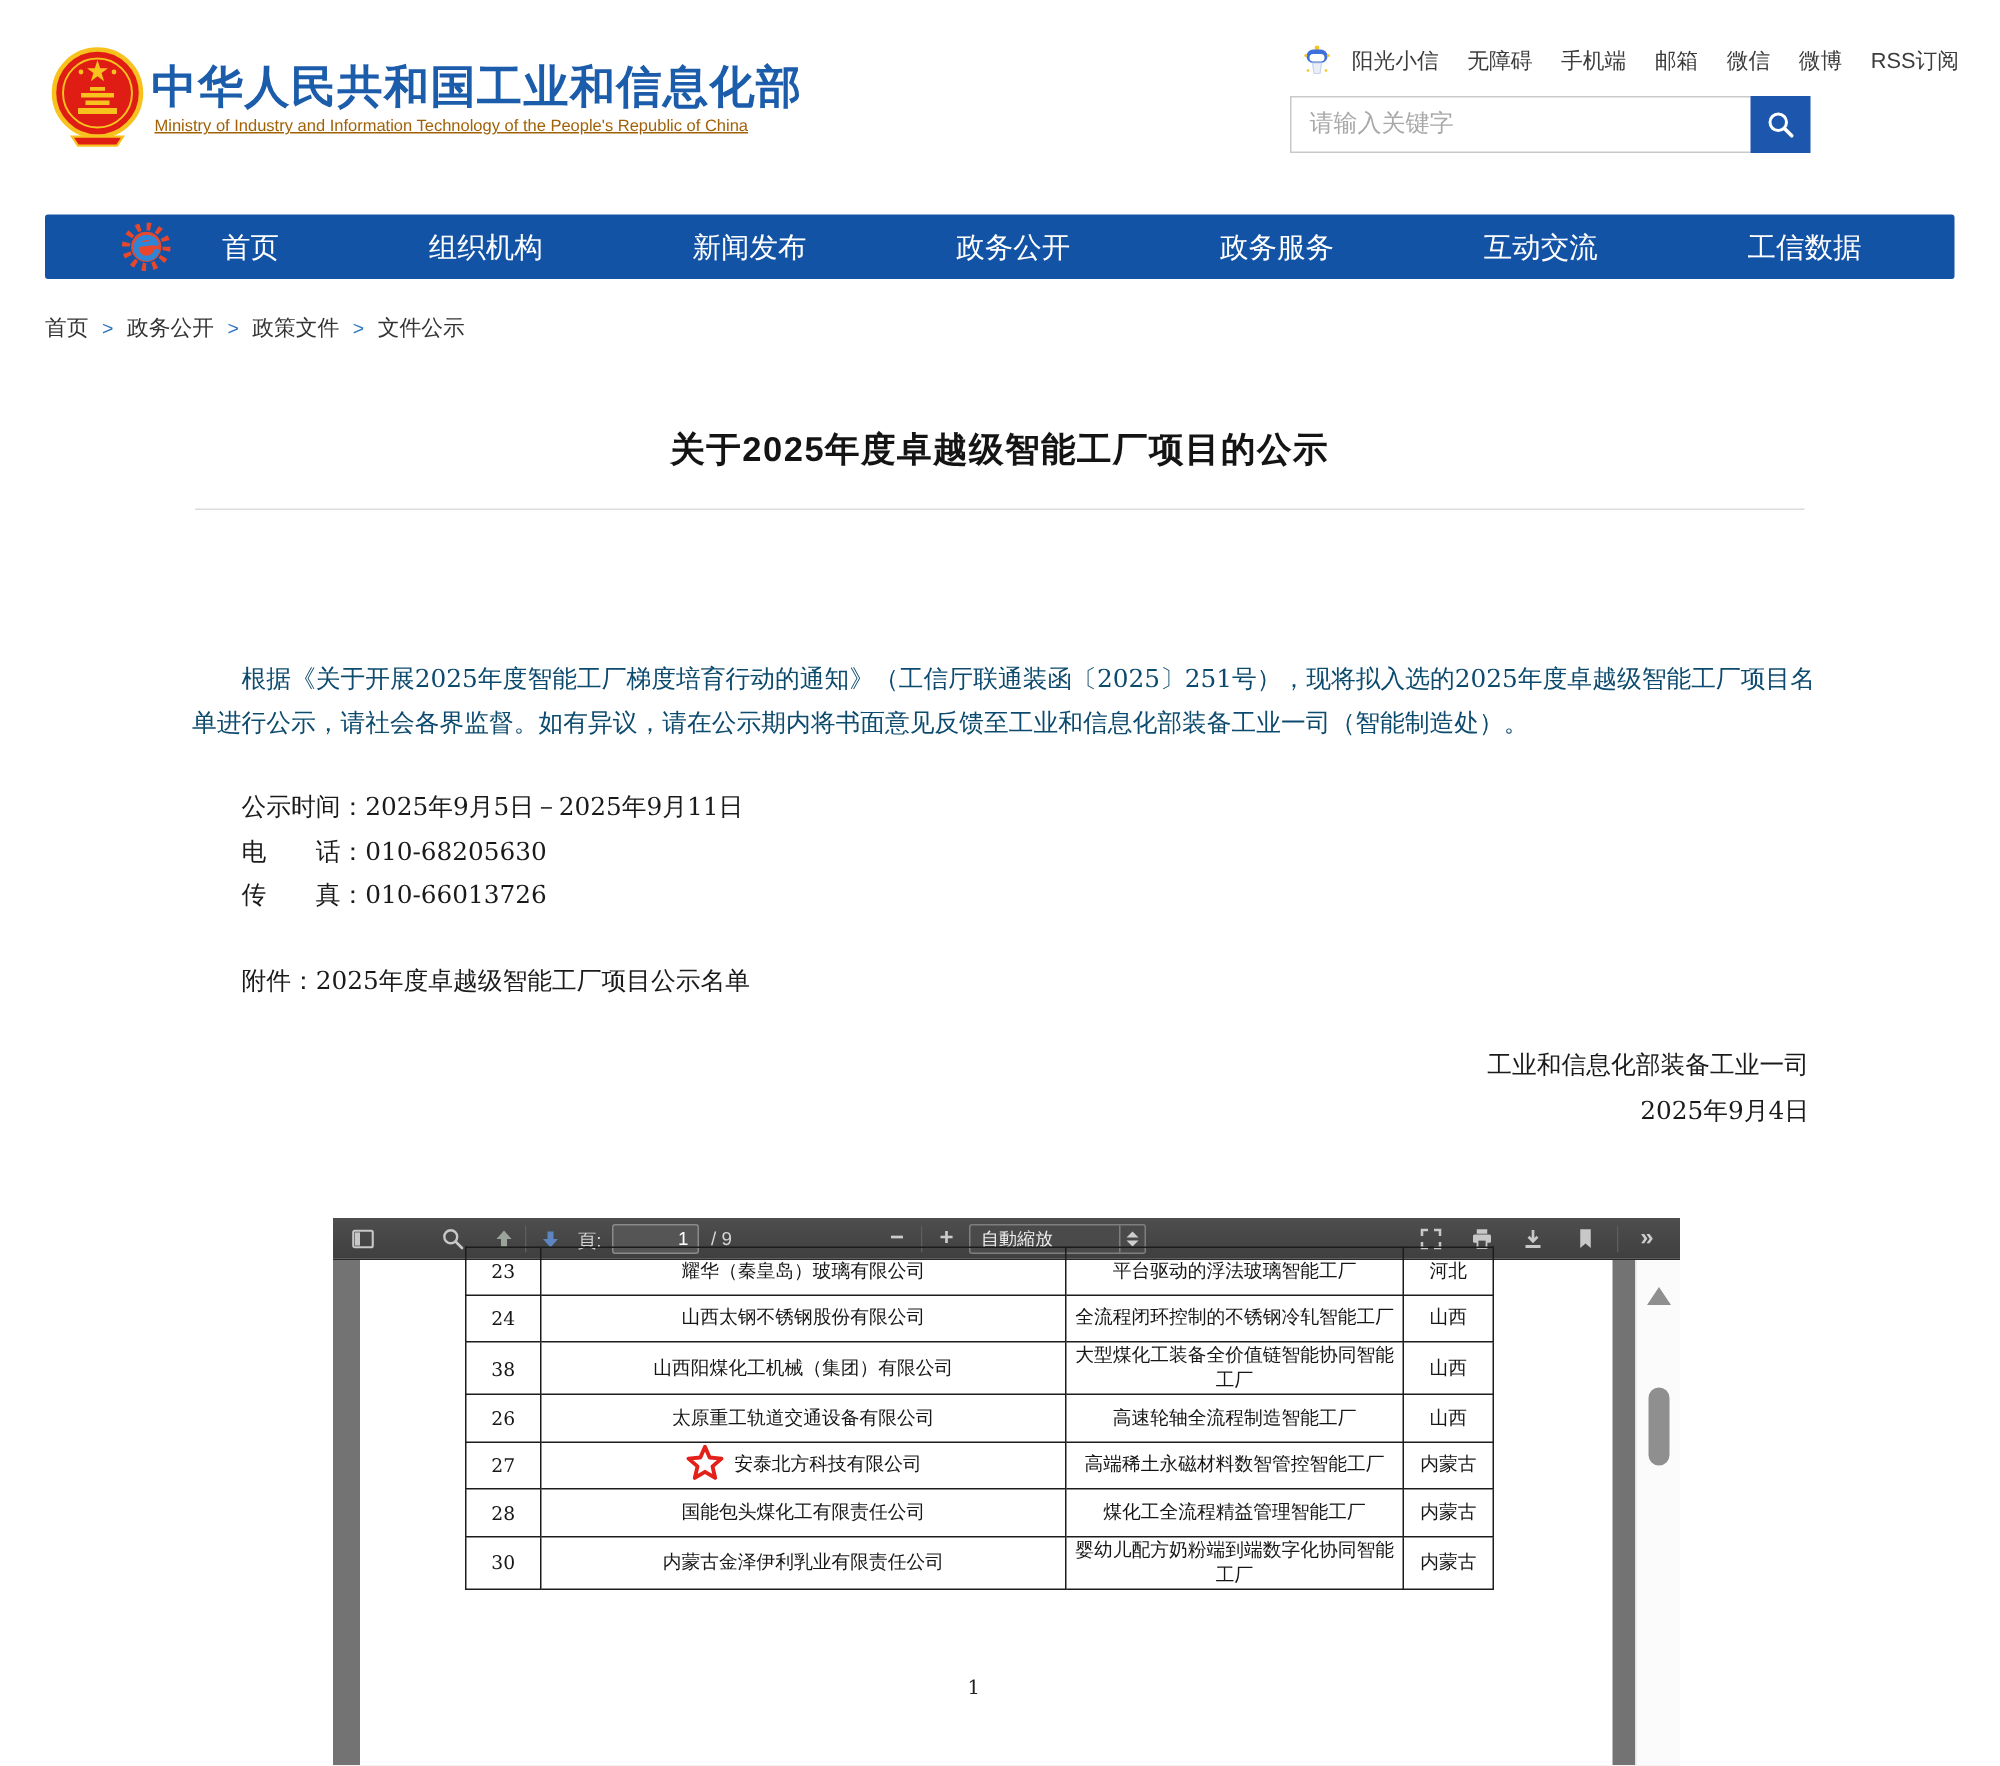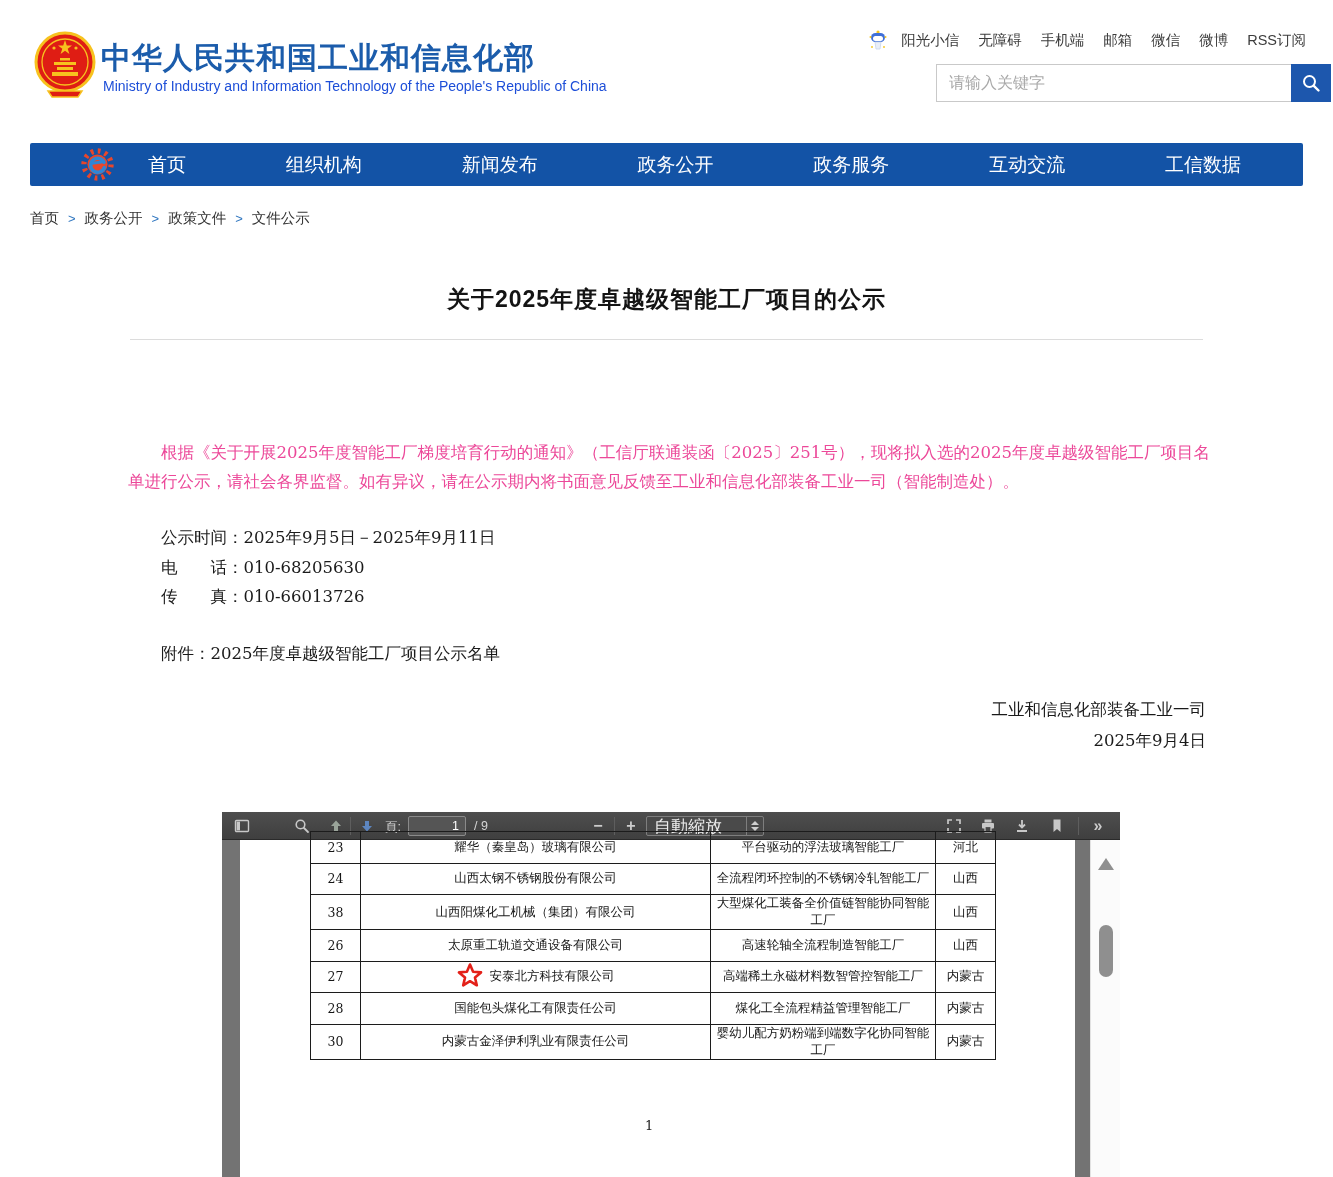--- a/index.html
+++ b/index.html
@@ -2,27 +2,27 @@
 <html><head>
 <meta charset="utf-8">
 <style>
   * { margin:0; padding:0; box-sizing:border-box; }
   body { background:#ffffff; font-family:"Liberation Sans", sans-serif; }
   #screen { position:relative; width:1333px; height:1177px; background:#ffffff; overflow:hidden; }
 
   
   .emblem { position:absolute; left:34px; top:28px; width:62px; height:76px; }
   .site-title { position:absolute; left:101px; top:38px; font-size:30px; font-weight:700; color:#1b5cab; letter-spacing:1px; white-space:nowrap; }
-  .site-subtitle { position:absolute; left:103px; top:78px; font-size:14px; color:#1d4ed8; white-space:nowrap; }
+  .site-subtitle { position:absolute; left:103px; top:78px; font-size:11px; color:#a16207; white-space:nowrap;text-decoration:underline; }
 
   .top-links { position:absolute; top:29px; right:27px; display:flex; align-items:center; gap:19px; font-size:14.5px; color:#3c3c3c; }
   .top-links .lnk { cursor:pointer; white-space:nowrap; }
   .robot { width:20px; height:22px; margin-right:-6px; }
 
-  .search-bar { position:absolute; left:936px; top:64px; width:395px; height:38px; display:flex; }
+  .search-bar { position:absolute; left:860px; top:64px; width:347px; height:38px; display:flex; }
   .search-input { flex:1; border:1px solid #c9c9c9; border-right:none; padding:0 12px; font-size:16px; color:#333; outline:none; font-family:"Liberation Sans", sans-serif; }
   .search-input::placeholder { color:#a9a9a9; }
   .search-btn { width:40px; height:38px; background:#1d57ad; border:none; cursor:pointer; display:flex; align-items:center; justify-content:center; }
 
   
   .nav { position:absolute; left:30px; top:143px; width:1273px; height:43px; background:#1353a6; border-radius:2px; }
   .nav-gear { position:absolute; left:50px; top:4px; width:35px; height:35px; }
   .nav-list { position:absolute; left:118px; right:62px; top:0; height:43px; display:flex; justify-content:space-between; align-items:center; list-style:none; }
   .nav-item { color:#ffffff; font-size:19px; cursor:pointer; white-space:nowrap; }
 
@@ -31,35 +31,35 @@
   .crumb { cursor:pointer; }
   .crumb-sep { color:#2f76c0; font-size:13px; }
 
   
   .article-title { position:absolute; left:0; top:284px; width:100%; text-align:center; font-size:23px; font-weight:700; color:#141414; letter-spacing:1px; }
   .article-divider { position:absolute; left:130px; top:339px; width:1073px; height:1px; background:#dcdcdc; }
   .article-meta { position:absolute; left:0; top:356px; width:100%; text-align:center; font-size:14px; color:#979797; }
   .article-meta .gap { display:inline-block; width:38px; }
 
   .serif { font-family:"DejaVu Serif","Liberation Serif",serif; }
-  .article-para { position:absolute; left:128px; top:438px; width:1082px; font-size:16.5px; line-height:29px; color:#ec4899; text-indent:2em; text-align:justify; }
+  .article-para { position:absolute; left:128px; top:438px; width:1082px; font-size:16.5px; line-height:29px; color:#0c4a6e; text-indent:2em; text-align:justify; }
   .article-line { position:absolute; left:128px; width:1000px; font-size:16.5px; color:#1a1a1a; padding-left:2em; white-space:pre; }
   .l-notice { top:527px; } .l-phone { top:557px; } .l-fax { top:586px; } .l-attach { top:643px; cursor:pointer; }
   .sig { position:absolute; right:127px; font-size:16.5px; color:#1a1a1a; text-align:right; }
   .sig-1 { top:699px; } .sig-2 { top:730px; }
 
   
   .pdf-viewer { position:absolute; left:222px; top:812px; width:898px; height:365px; overflow:hidden; background:#e8e8e8; }
   .pdf-toolbar { position:absolute; left:0; top:0; width:898px; height:28px; background:linear-gradient(#4e4e4e,#3f3f3f); border-bottom:1px solid #2a2a2a; }
   .tb-btn { position:absolute; top:1px; width:28px; height:26px; display:flex; align-items:center; justify-content:center; cursor:pointer; background:none; border:none; }
   .tb-sep { position:absolute; top:5px; width:1px; height:18px; background:#2e2e2e; border-right:1px solid #5e5e5e; }
   .tb-text { position:absolute; top:7px; font-size:12.5px; color:#d6d6d6; }
   .page-input { position:absolute; left:186px; top:4px; width:58px; height:20px; background:#555555; border:1px solid #8a8a8a; border-radius:2px; color:#ffffff; font-size:12.5px; text-align:right; padding-right:6px; outline:none; }
   .scale-select { position:absolute; left:424px; top:4px; width:118px; height:20px; background:#4a4a4a; border:1px solid #7e7e7e; border-radius:2px; display:flex; align-items:center; cursor:pointer; }
-  .scale-label { flex:1; font-size:17px; color:#ededed; padding-left:7px; }
+  .scale-label { flex:1; font-size:12px; color:#ededed; padding-left:7px; }
   .spinner { width:17px; height:100%; border-left:1px solid #7e7e7e; display:flex; flex-direction:column; align-items:center; justify-content:center; gap:2px; }
   .tri-up { width:0; height:0; border-left:4px solid transparent; border-right:4px solid transparent; border-bottom:4px solid #cfcfcf; }
   .tri-down { width:0; height:0; border-left:4px solid transparent; border-right:4px solid transparent; border-top:4px solid #cfcfcf; }
   .glyph-btn { color:#cccccc; font-size:16px; font-weight:700; line-height:1; }
 
   .pdf-body { position:absolute; left:0; top:28px; width:898px; height:337px; background:#737373; }
   .pdf-page { position:absolute; left:18px; top:0; width:835px; height:400px; background:#ffffff; }
 
   .pdf-table { position:absolute; left:70px; top:-9px; border-collapse:collapse; }
   .pdf-table td { border:1px solid #1c1c1c; height:31.5px; font-size:12.5px; color:#161616; text-align:center; vertical-align:middle; font-family:"DejaVu Serif","Liberation Serif",serif; }

